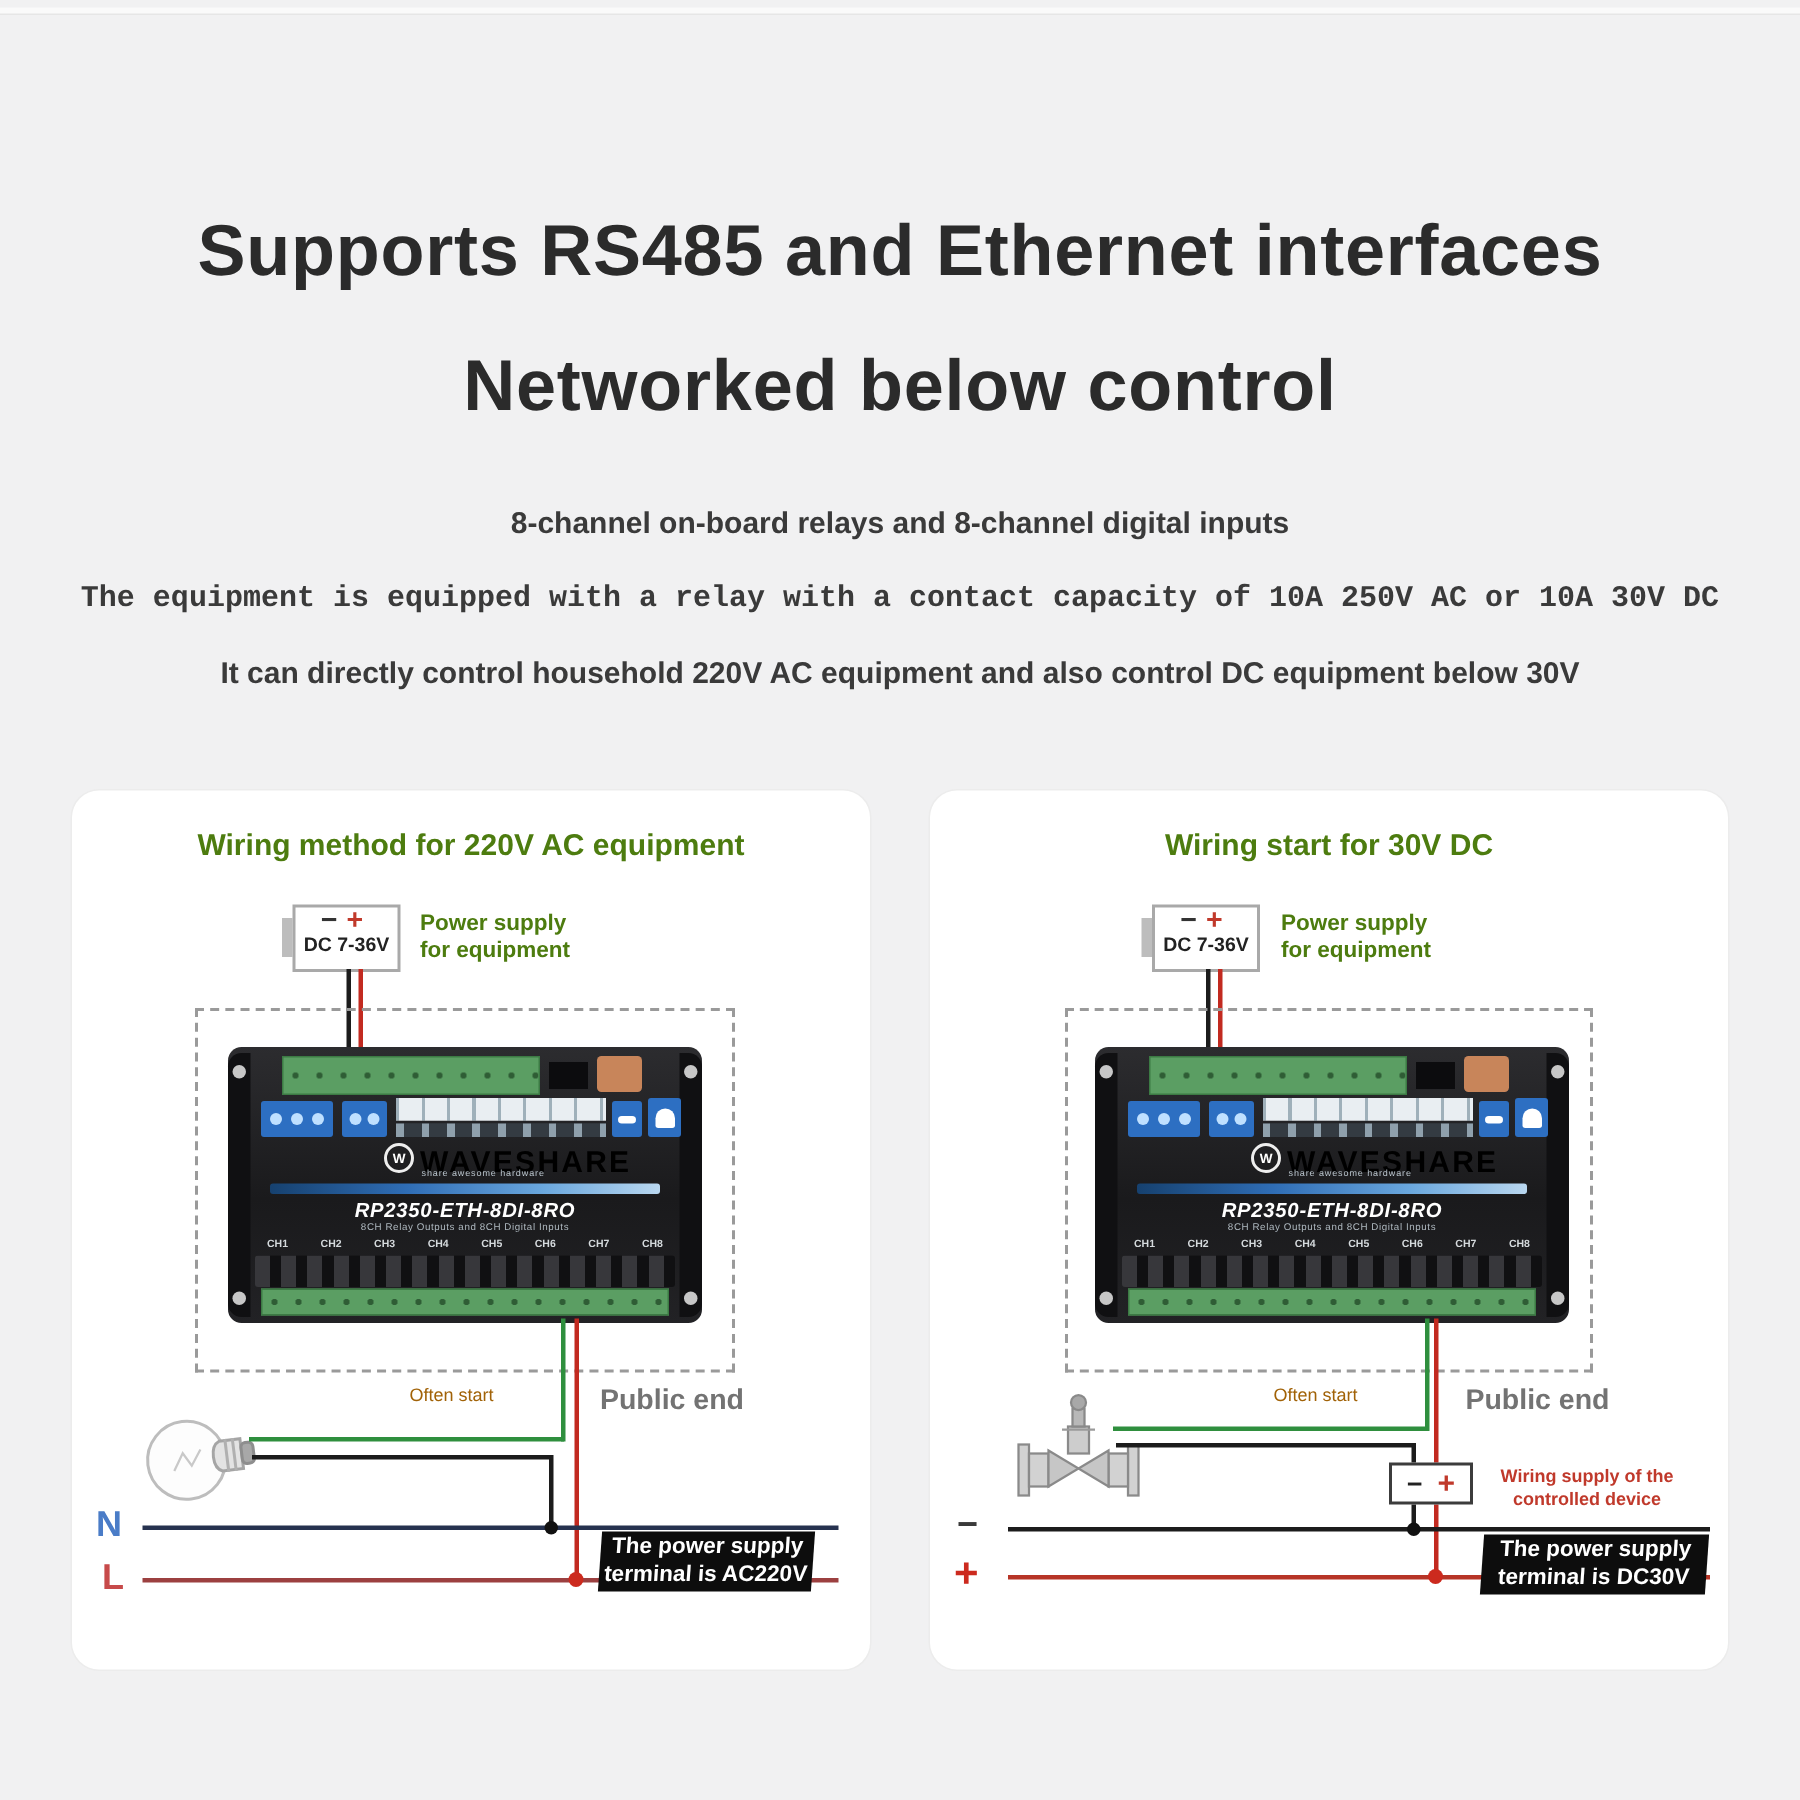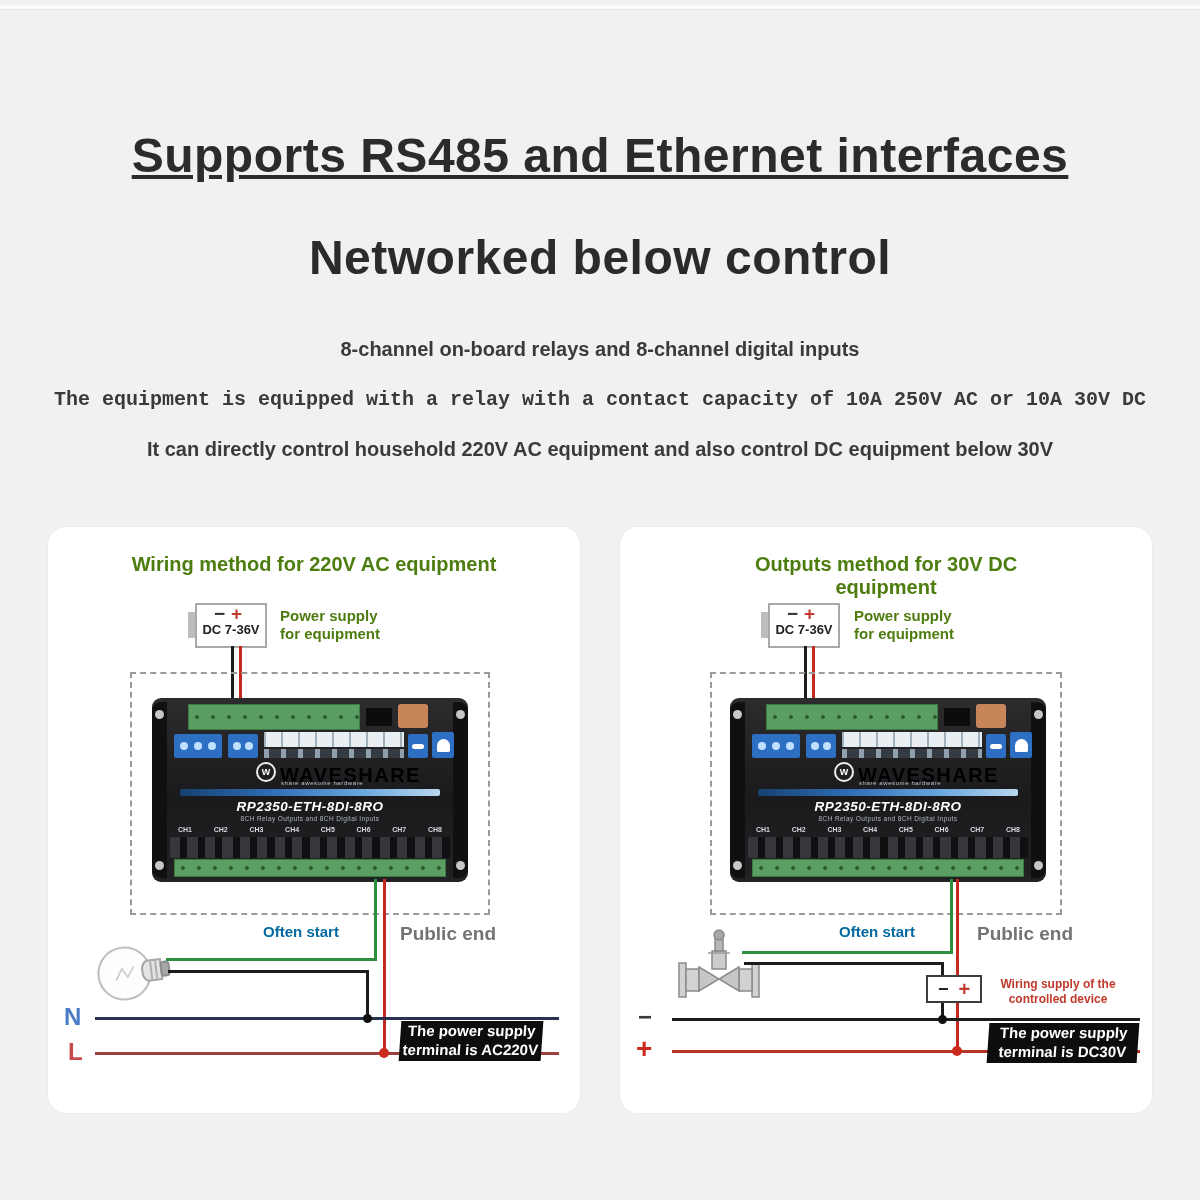--- a/index.html
+++ b/index.html
@@ -25,21 +25,21 @@
   
   .wire{position:absolute;}
   .wk{background:#1c1c1c;}
   .wr{background:#c22a20;}
   .wg{background:#2f8f3e;}
   .wn{background:#26324f;}
   .wl{background:#9c4040;}
   .dot{position:absolute;border-radius:50%;}
   .dot-k{background:#111;width:9px;height:9px;}
   .dot-r{background:#cc2a1e;width:10px;height:10px;}
-  .lbl-green{color:#0369a1;font-size:15px;font-weight:700;}
+  .lbl-green{color:#a16207;font-size:12px;font-weight:400;}
   .lbl-dred{color:#737373;font-size:19px;font-weight:700;}
   .line-tag{font-size:24px;font-weight:700;}
   .note{background:#0d0d0d;color:#fff;font-size:15px;font-weight:700;text-align:center;line-height:1.25;
         display:flex;flex-direction:column;justify-content:center;transform:skewX(-4deg);}
   .loadpsu{width:56px;height:28px;background:#fff;border:2px solid #3c3c3c;box-sizing:border-box;
            display:flex;align-items:center;justify-content:center;gap:10px;font-weight:700;}
   .loadpsu .m{color:#222;font-size:18px;line-height:1;}
   .loadpsu .p{color:#c0392b;font-size:20px;line-height:1;}
   
   .device{width:316px;height:184px;}
@@ -63,21 +63,21 @@
   .dev-sub{width:100%;text-align:center;color:#aeb8bf;font-size:6.5px;letter-spacing:.4px;}
   .chrow{display:flex;justify-content:space-between;color:#d5dadd;font-size:7px;font-weight:700;}
   .logo-circle{width:20px;height:20px;border:2px solid #eee;border-radius:50%;box-sizing:border-box;
                display:flex;align-items:center;justify-content:center;color:#fff;font-size:9px;font-weight:700;}
 </style>
 </head>
 <body>
 
 <div class="abs topline"></div>
 
-<div class="abs h1" style="top:128px;text-decoration:underline;">Supports RS485 and Ethernet interfaces</div>
+<div class="abs h1" style="top:140px;">Supports RS485 and Ethernet interfaces</div>
 <div class="abs h1" style="top:230px;">Networked below control</div>
 
 <div class="abs sub" style="top:338px;">8-channel on-board relays and 8-channel digital inputs</div>
 <div class="abs sub" style="top:388px;font-family:Liberation Mono, monospace;">The equipment is equipped with a relay with a contact capacity of 10A 250V AC or 10A 30V DC</div>
 <div class="abs sub" style="top:438px;">It can directly control household 220V AC equipment and also control DC equipment below 30V</div>
 
 <div class="abs card" style="left:48px;">
   <div class="abs card-title">Wiring method for 220V AC equipment</div>
 
   <div class="abs psu-tab" style="left:140px;top:85px;"></div>
@@ -172,22 +172,21 @@
   <div class="dot dot-r" style="left:331px;top:521px;"></div>
 
   <div class="abs note" style="left:352px;top:494px;width:142px;height:40px;">
     <span>The power supply</span>
     <span>terminal is AC220V</span>
   </div>
 </div>
 
 <div class="abs card" style="left:620px;">
   <div class="abs card-title">
-    <div>Outputs method for 30V DC</div>
-    <div>equipment</div>
+    <div>Wiring start for 30V DC</div>
   </div>
 
   <div class="abs psu-tab" style="left:141px;top:85px;"></div>
   <div class="abs psu" style="left:148px;top:76px;">
     <div class="signs"><span>−</span><span class="plus">+</span></div>
     <div class="volt">DC 7-36V</div>
   </div>
   <div class="abs psu-label" style="left:234px;top:80px;">
     <div>Power supply</div>
     <div>for equipment</div>

